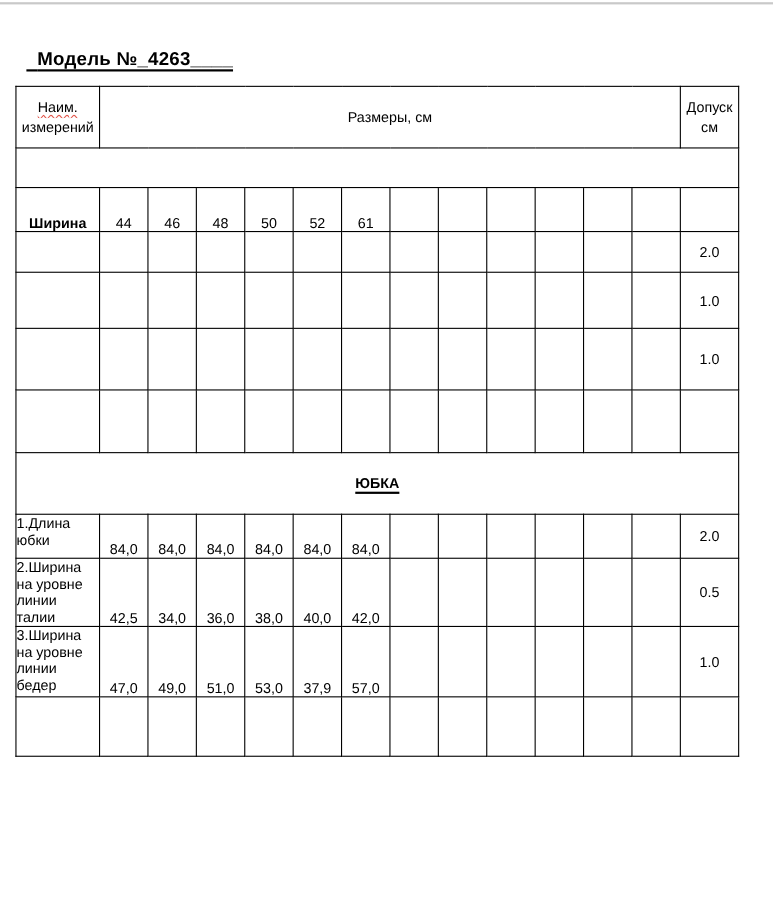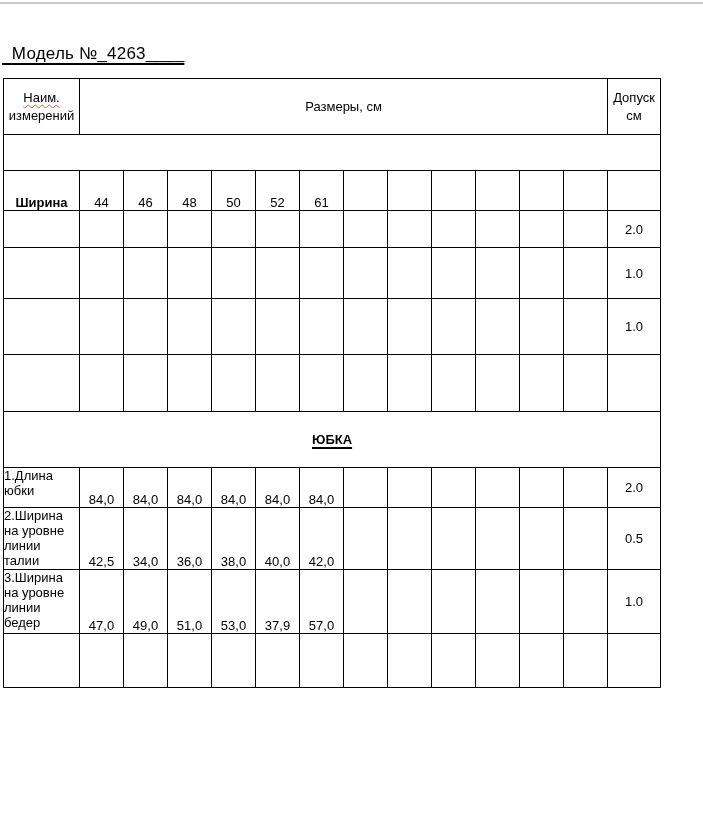--- a/index.html
+++ b/index.html
@@ -2,28 +2,28 @@
 <html><head>
 <meta charset="utf-8">
 <style>
   html,body{margin:0;padding:0;background:#ffffff;}
   .page{
     position:relative;width:703px;height:816px;background:#ffffff;overflow:hidden;
     font-family:"Liberation Sans","DejaVu Sans",sans-serif;color:#000;
   }
   .top-rule{position:absolute;top:2px;left:0;width:703px;height:2px;background:#c9c9c9;}
   .doc-title{
-    position:absolute;left:2px;top:44px;font-size:17px;font-weight:normal;
+    position:absolute;left:24px;top:44px;font-size:17px;font-weight:bold;
     white-space:pre;letter-spacing:.2px;
   }
   .doc-title .u{
     text-decoration:underline;text-decoration-thickness:2px;text-underline-offset:4px;
   }
   table.spec{
-    position:absolute;left:3px;top:78px;width:658px;
+    position:absolute;left:14px;top:78px;width:658px;
     border-collapse:collapse;table-layout:fixed;padding-left:35px;
   }
   table.spec td{
     border:1px solid #000;padding:0;font-size:13px;overflow:hidden;
     background:#fff;
   }
   td.hdr{text-align:center;vertical-align:middle;line-height:18px;}
   td.merged{border-left:1px solid #000;border-right:1px solid #000;}
   td.section{
     text-align:center;vertical-align:middle;font-weight:bold;

